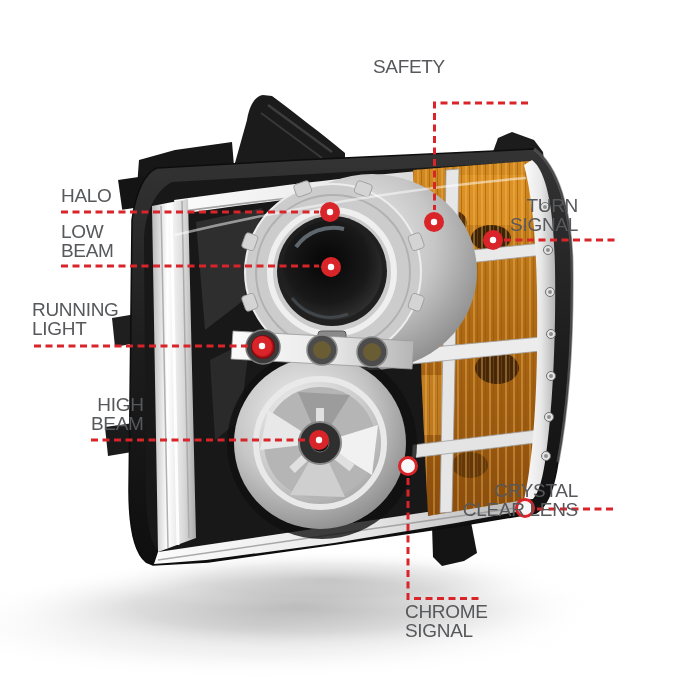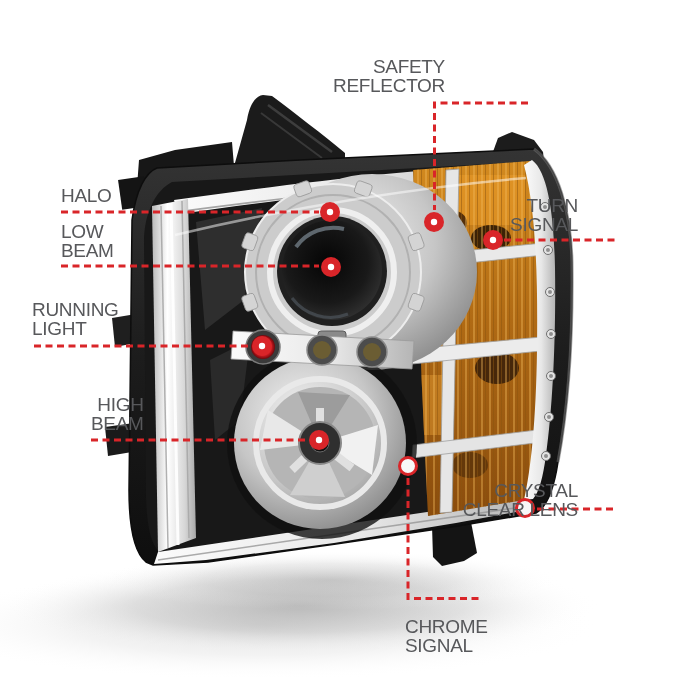--- a/index.html
+++ b/index.html
@@ -272,21 +272,20 @@
         <circle class="co-dot-outer" cx="319" cy="440" r="10"></circle>
           <circle class="co-dot-core" cx="319" cy="440" r="3.2"></circle>
       </g>
       <circle class="co-ring" cx="525" cy="508" r="8.5"></circle>
       <circle class="co-ring" cx="408" cy="466" r="8.5"></circle>
     </g>
   </svg>
 
   <div class="callout-label align-right" style="right:172px;top:58px;">
     <span>SAFETY</span>
-    <span>REFLECTOR</span>
   </div>
 
   <div class="callout-label" style="left:61px;top:187px;">
     <span>HALO</span>
   </div>
 
   <div class="callout-label" style="left:61px;top:223px;">
     <span>LOW</span>
     <span>BEAM</span>
   </div>
@@ -304,18 +303,18 @@
   <div class="callout-label" style="left:91px;top:396px;text-align:right;">
     <span>HIGH</span>
     <span>BEAM</span>
   </div>
 
   <div class="callout-label align-right" style="right:39px;top:482px;">
     <span>CRYSTAL</span>
     <span>CLEAR LENS</span>
   </div>
 
-  <div class="callout-label" style="left:405px;top:618px;">
+  <div class="callout-label" style="left:405px;top:603px;">
     <span>CHROME</span>
     <span>SIGNAL</span>
   </div>
 
 </div>
 
 </body></html>

